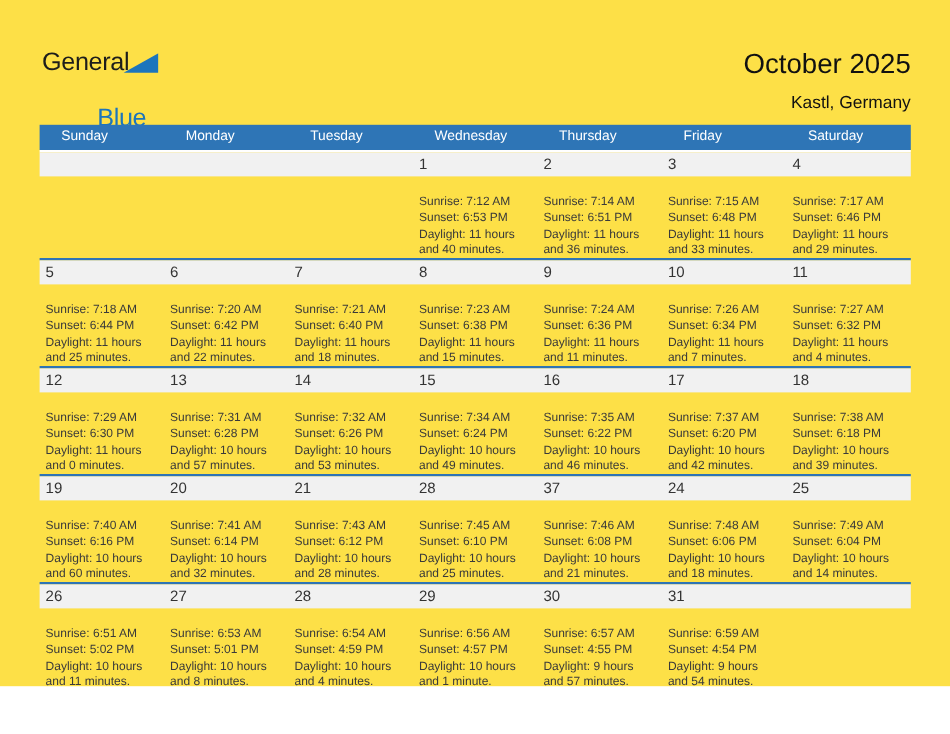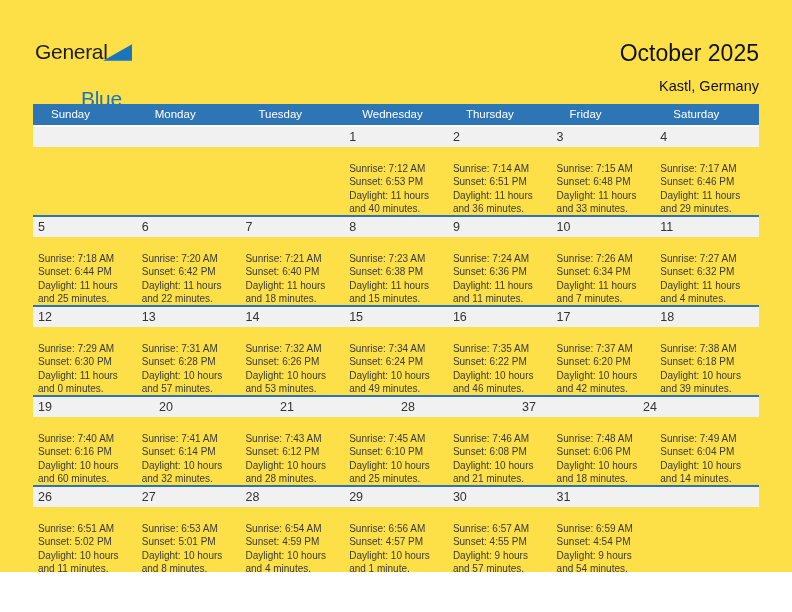--- a/index.html
+++ b/index.html
@@ -256,20 +256,21 @@
           </div>
         </div>
         <div class="week-row">
           <div class="day-band">
             <div class="day-num-cell">19</div>
             <div class="day-num-cell">20</div>
             <div class="day-num-cell">21</div>
             <div class="day-num-cell">28</div>
             <div class="day-num-cell">37</div>
             <div class="day-num-cell">24</div>
+            <div class="day-num-cell">25</div>
           </div>
           <div class="info-row">
             <div class="info-cell">
               <div class="info-line">Sunrise: 7:40 AM</div>
               <div class="info-line">Sunset: 6:16 PM</div>
               <div class="info-line">Daylight: 10 hours</div>
               <div class="info-line">and 60 minutes.</div>
             </div>
             <div class="info-cell">
               <div class="info-line">Sunrise: 7:41 AM</div>

